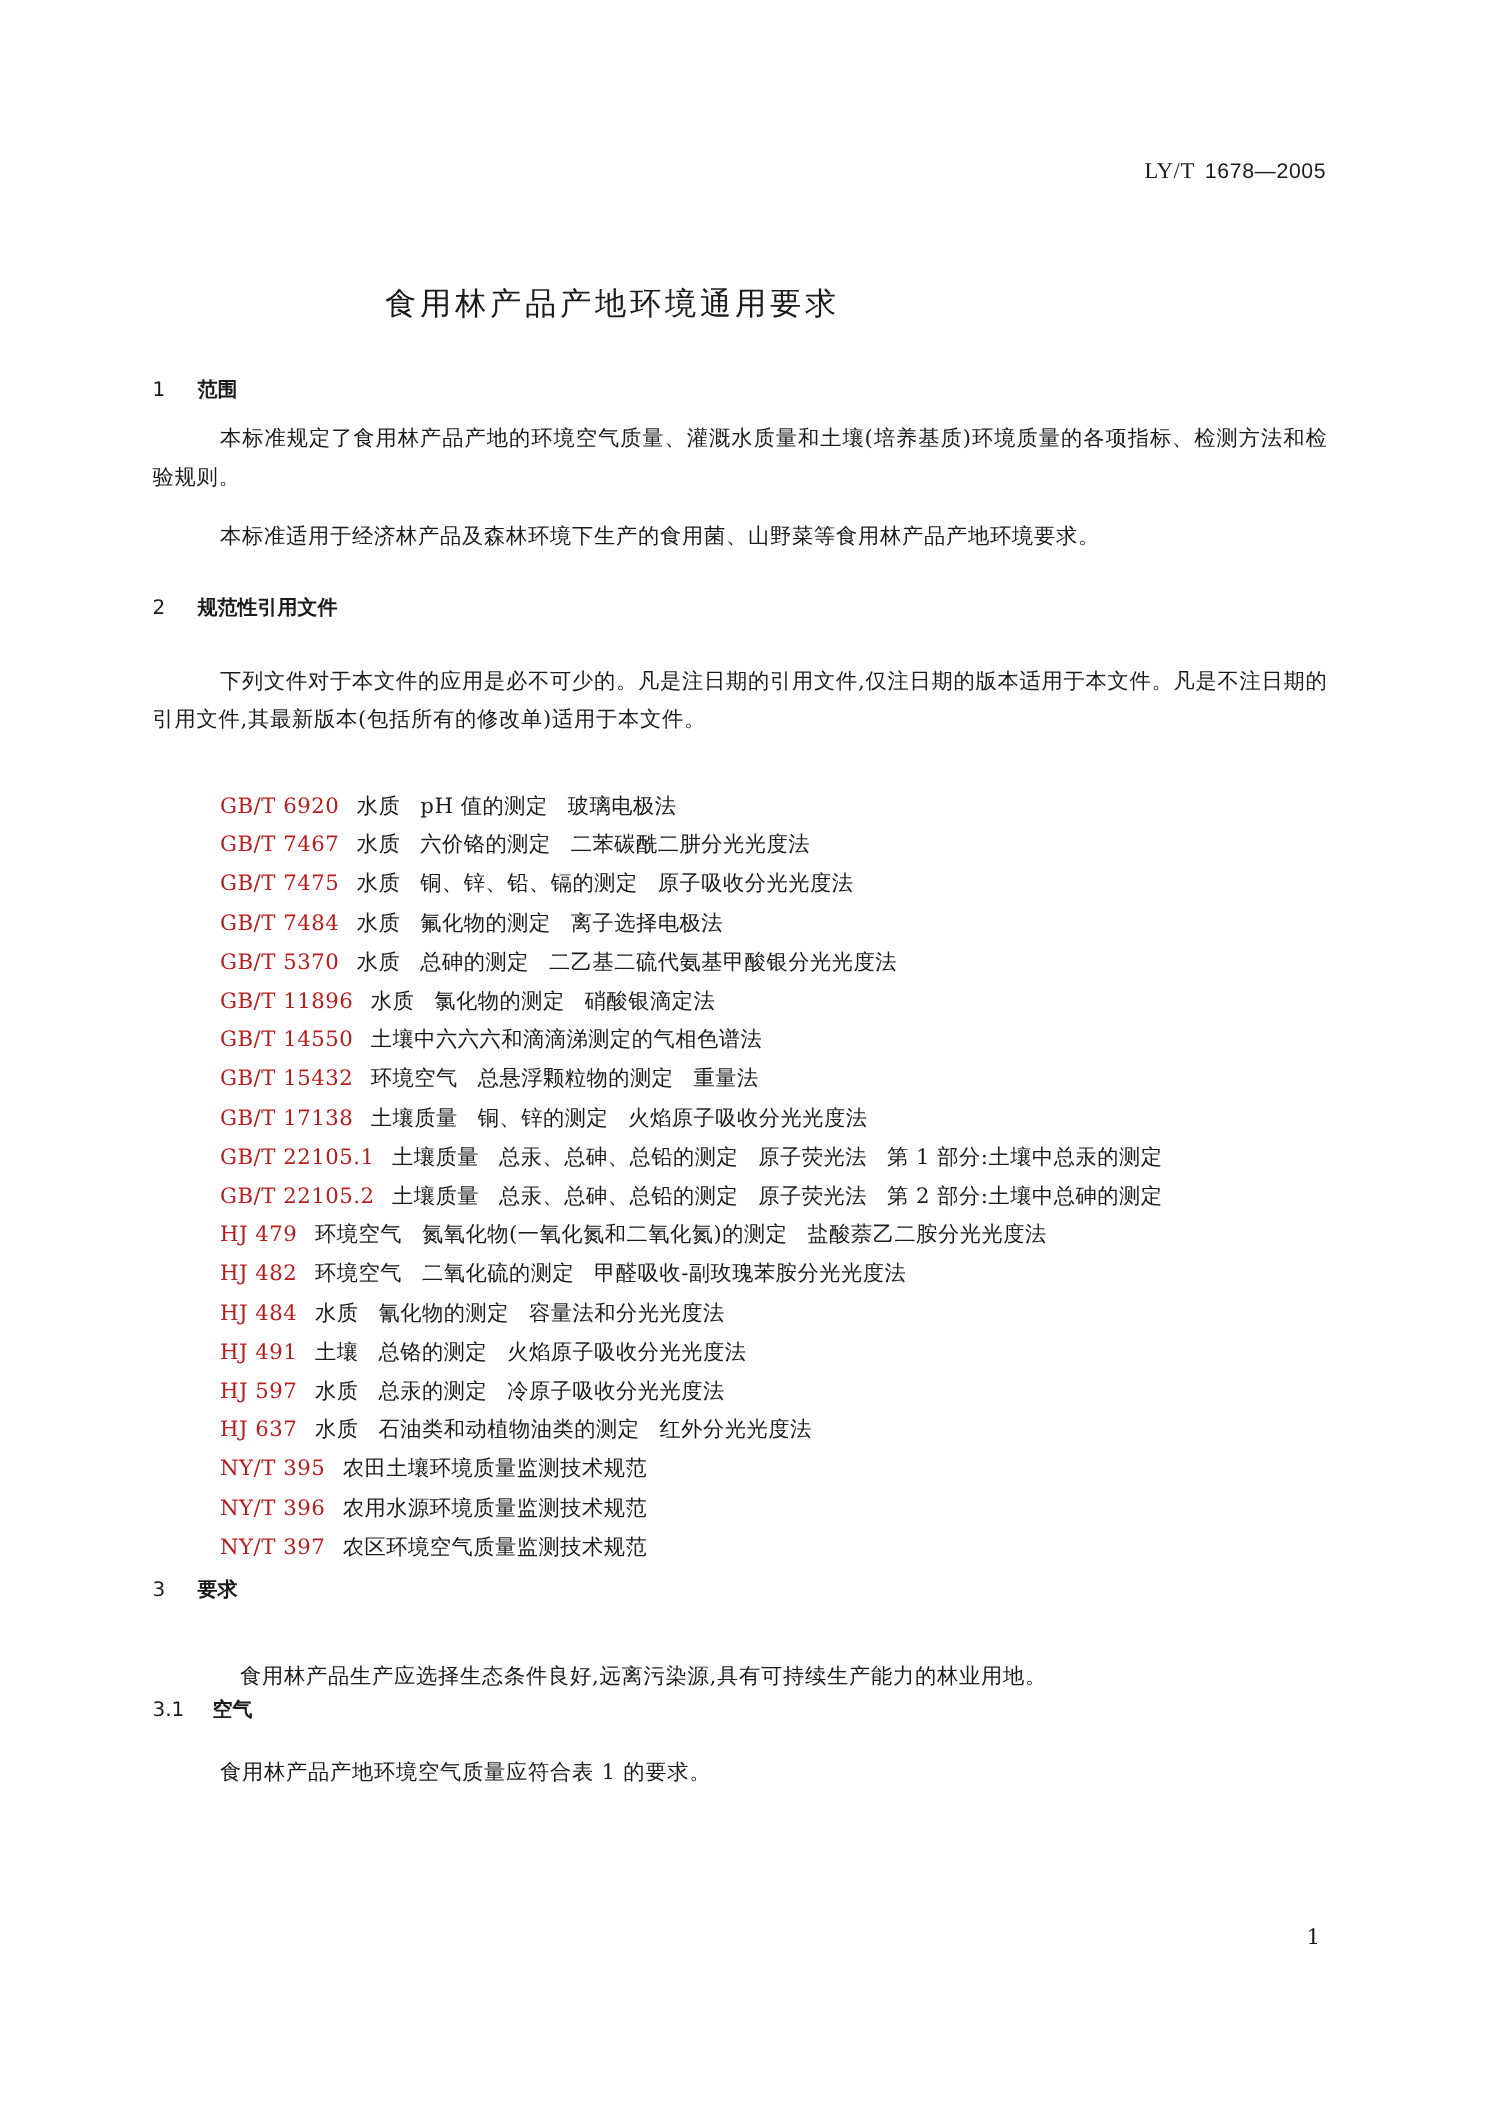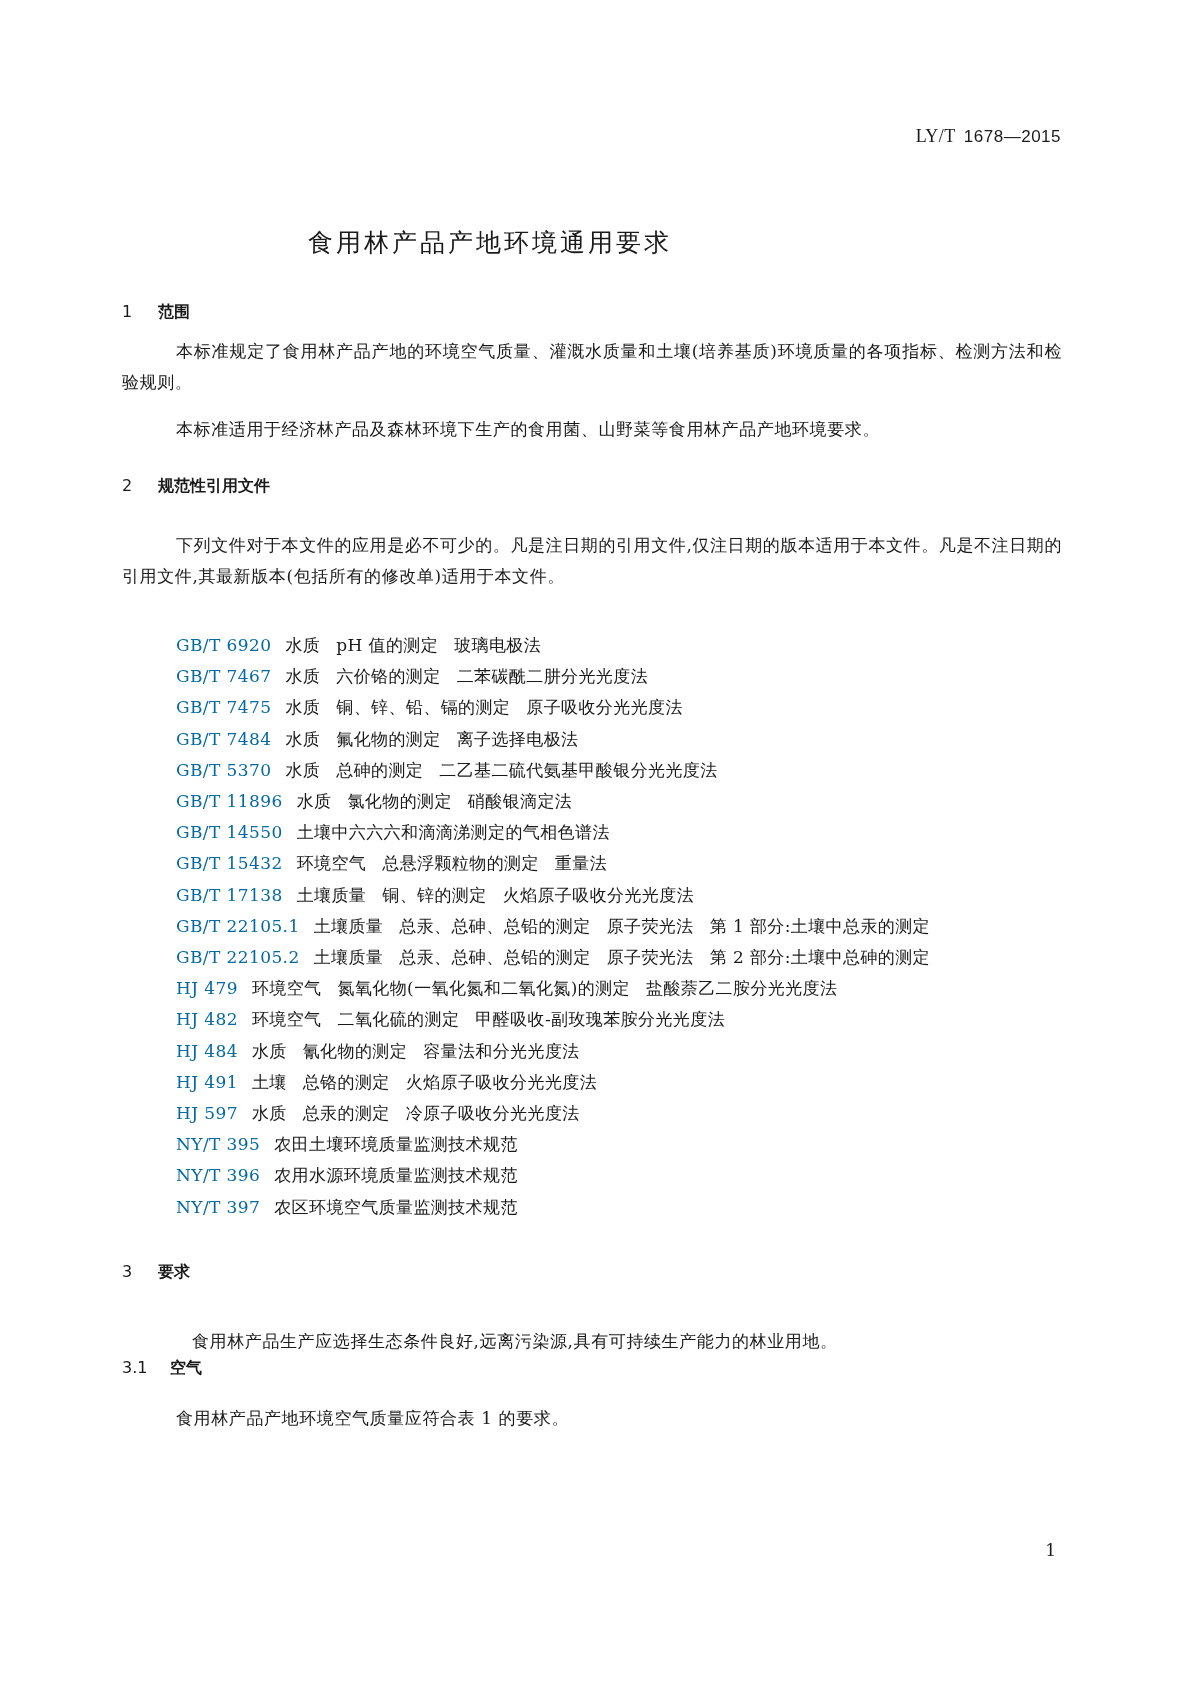--- a/index.html
+++ b/index.html
@@ -69,38 +69,38 @@
       padding: 0;
       list-style: none;
     }
     .ref-item {
       font-size: 17px;
       line-height: 31.2px;
       white-space: nowrap;
       letter-spacing: 0.4px;
     }
     .ref-item .code {
-      color: #0369a1;
+      color: #b91c1c;
       margin-right: 14px;
     }
     .ref-item .seg {
       margin-right: 16px;
     }
     .page-number {
       position: absolute;
       right: 135px;
       top: 1540px;
       font-size: 17px;
     }
   </style>
 </head>
 <body>
 
 <div class="std-code">
-  <span class="prefix">LY/T</span><span>1678—2015</span>
+  <span class="prefix">LY/T</span><span>1678—2005</span>
 </div>
 
 <h1 class="doc-title" style="margin:0;font-weight:normal;">食用林产品产地环境通用要求</h1>
 
 <div class="section-heading" style="top:302px;">
   <span class="num">1</span><span>范围</span>
 </div>
 <p class="para" style="top:336px;margin:0;">本标准规定了食用林产品产地的环境空气质量、灌溉水质量和土壤(培养基质)环境质量的各项指标、检测方法和检验规则。</p>
 <p class="para" style="top:414px;margin:0;">本标准适用于经济林产品及森林环境下生产的食用菌、山野菜等食用林产品产地环境要求。</p>
 
@@ -119,20 +119,21 @@
     <li class="ref-item"><span class="code">GB/T 14550</span><span class="seg">土壤中六六六和滴滴涕测定的气相色谱法</span></li>
     <li class="ref-item"><span class="code">GB/T 15432</span><span class="seg">环境空气</span><span class="seg">总悬浮颗粒物的测定</span><span class="seg">重量法</span></li>
     <li class="ref-item"><span class="code">GB/T 17138</span><span class="seg">土壤质量</span><span class="seg">铜、锌的测定</span><span class="seg">火焰原子吸收分光光度法</span></li>
     <li class="ref-item"><span class="code">GB/T 22105.1</span><span class="seg">土壤质量</span><span class="seg">总汞、总砷、总铅的测定</span><span class="seg">原子荧光法</span><span class="seg">第 1 部分:土壤中总汞的测定</span></li>
     <li class="ref-item"><span class="code">GB/T 22105.2</span><span class="seg">土壤质量</span><span class="seg">总汞、总砷、总铅的测定</span><span class="seg">原子荧光法</span><span class="seg">第 2 部分:土壤中总砷的测定</span></li>
     <li class="ref-item"><span class="code">HJ 479</span><span class="seg">环境空气</span><span class="seg">氮氧化物(一氧化氮和二氧化氮)的测定</span><span class="seg">盐酸萘乙二胺分光光度法</span></li>
     <li class="ref-item"><span class="code">HJ 482</span><span class="seg">环境空气</span><span class="seg">二氧化硫的测定</span><span class="seg">甲醛吸收-副玫瑰苯胺分光光度法</span></li>
     <li class="ref-item"><span class="code">HJ 484</span><span class="seg">水质</span><span class="seg">氰化物的测定</span><span class="seg">容量法和分光光度法</span></li>
     <li class="ref-item"><span class="code">HJ 491</span><span class="seg">土壤</span><span class="seg">总铬的测定</span><span class="seg">火焰原子吸收分光光度法</span></li>
     <li class="ref-item"><span class="code">HJ 597</span><span class="seg">水质</span><span class="seg">总汞的测定</span><span class="seg">冷原子吸收分光光度法</span></li>
+    <li class="ref-item"><span class="code">HJ 637</span><span class="seg">水质</span><span class="seg">石油类和动植物油类的测定</span><span class="seg">红外分光光度法</span></li>
     <li class="ref-item"><span class="code">NY/T 395</span><span class="seg">农田土壤环境质量监测技术规范</span></li>
     <li class="ref-item"><span class="code">NY/T 396</span><span class="seg">农用水源环境质量监测技术规范</span></li>
     <li class="ref-item"><span class="code">NY/T 397</span><span class="seg">农区环境空气质量监测技术规范</span></li>
   </ul>
 
 <div class="section-heading" style="top:1262px;">
   <span class="num">3</span><span>要求</span>
 </div>
 <p class="para" style="top:1310px;margin:16px;">食用林产品生产应选择生态条件良好,远离污染源,具有可持续生产能力的林业用地。</p>
 

